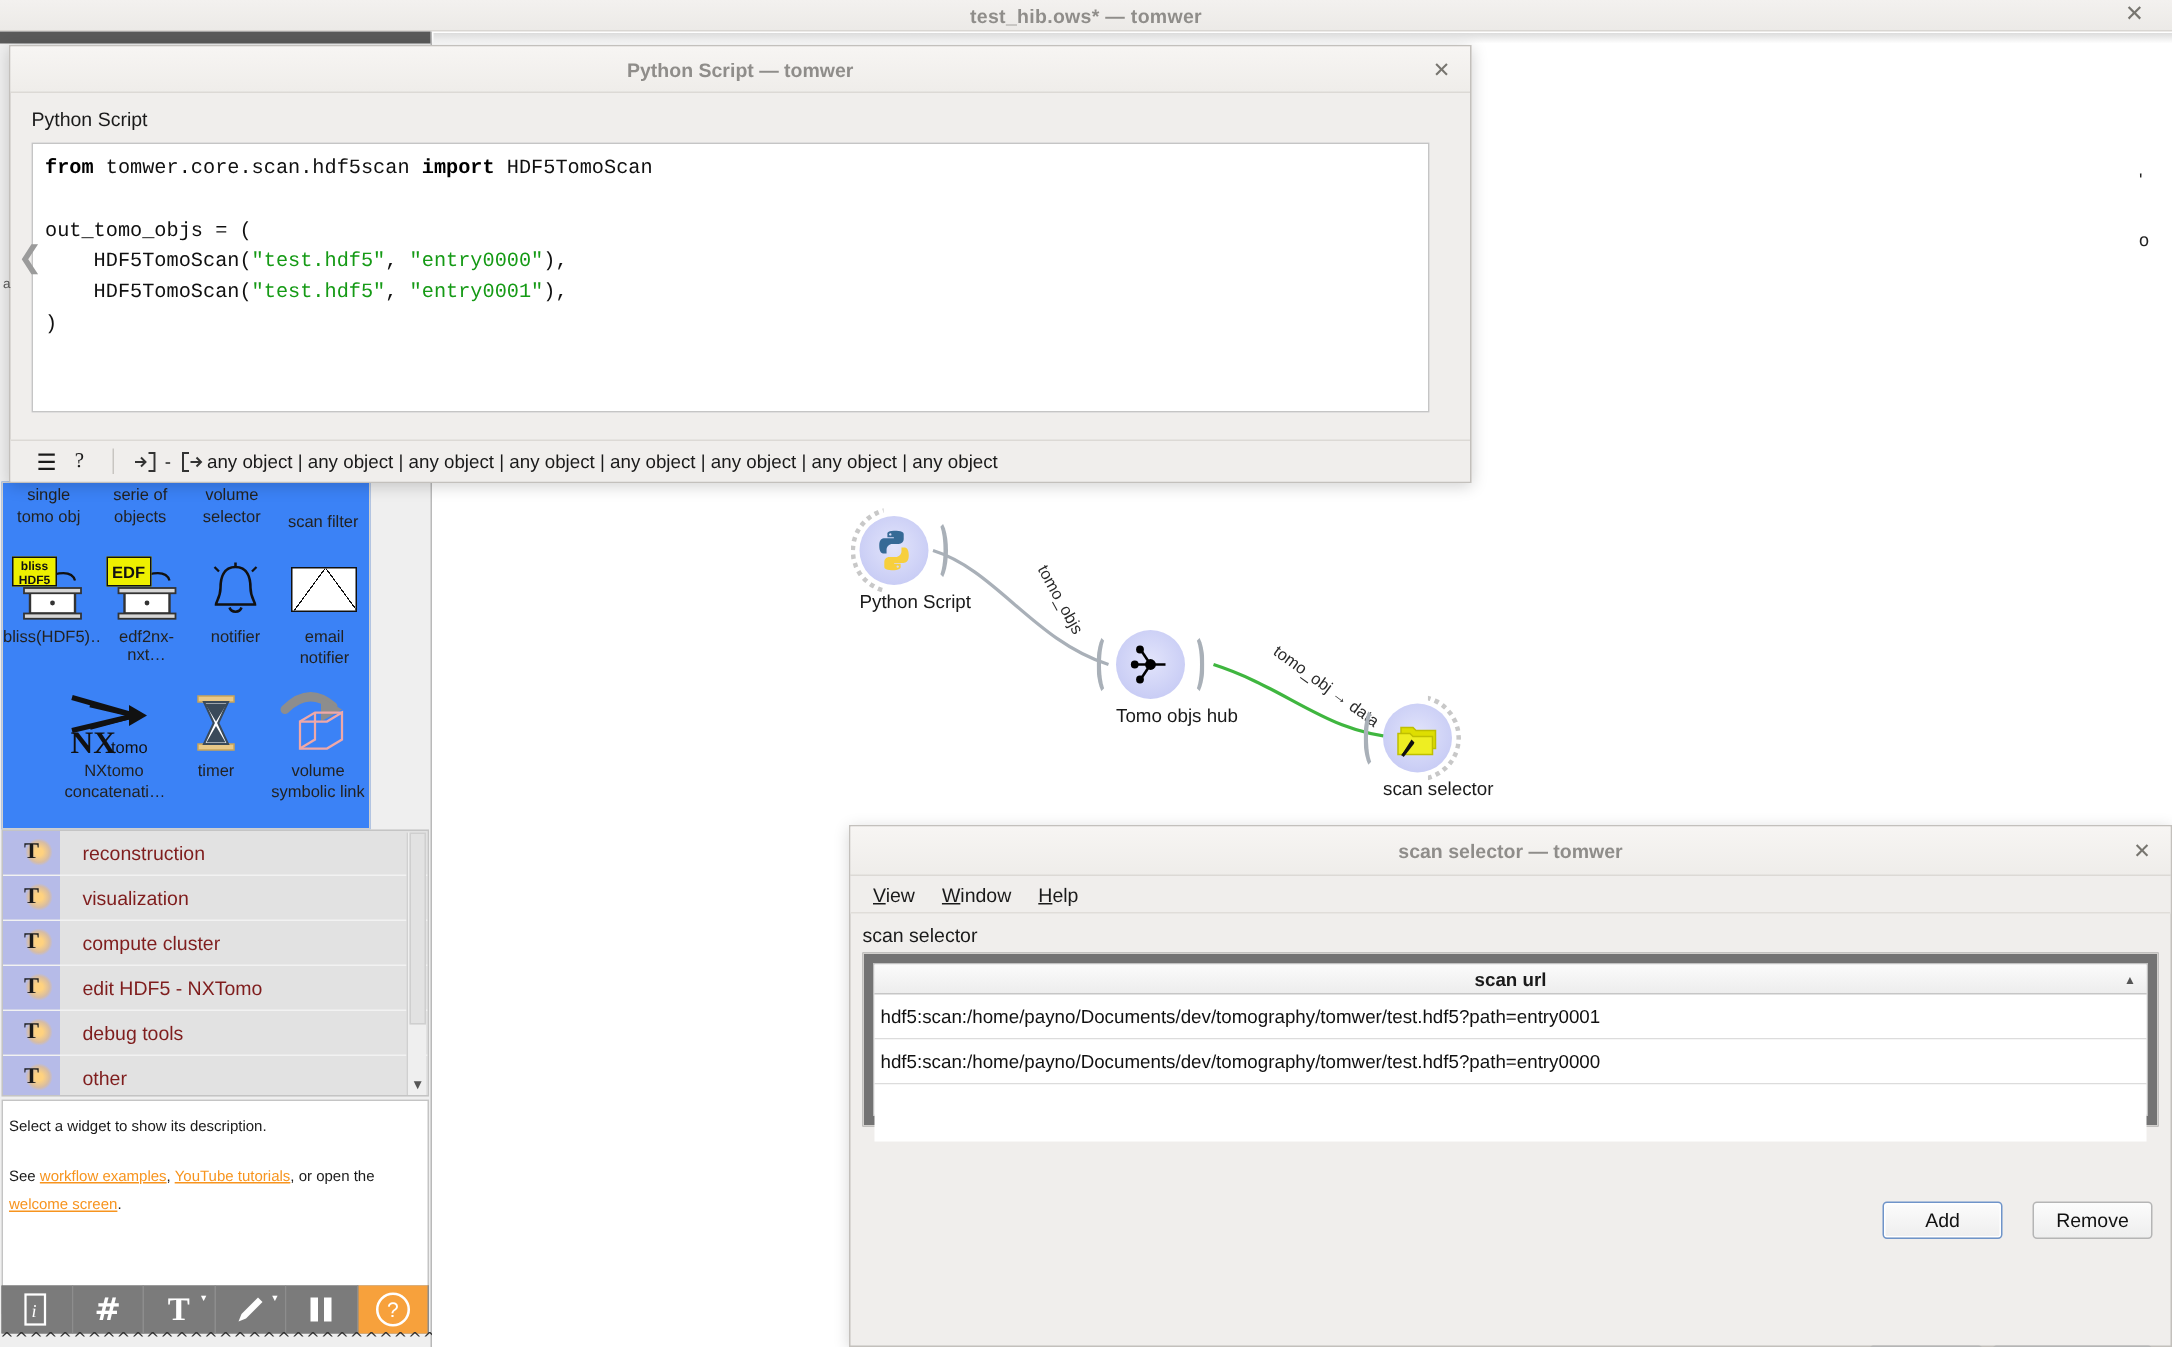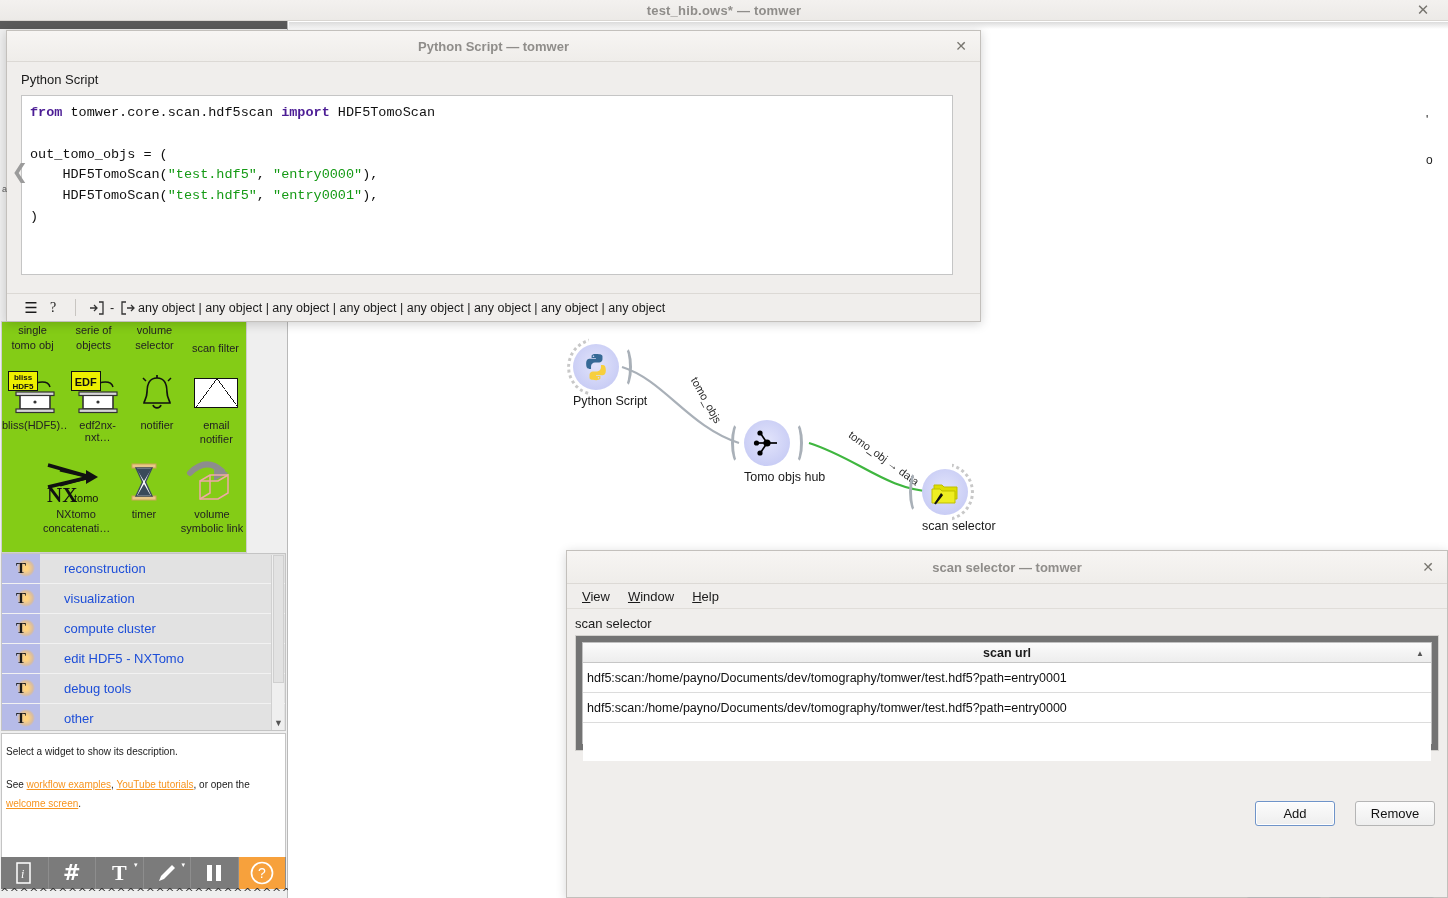--- a/index.html
+++ b/index.html
@@ -49,21 +49,21 @@
     position: absolute; left: 8px; top: 130px; width: 24px; height: 40px;
     color: #9b9b9b; font-size: 20px; line-height: 40px; text-align: center;
     z-index: 5; cursor: pointer; font-family: "DejaVu Sans", sans-serif;
   }
   .sb-hidden-label {
     position: absolute; left: 2px; top: 163px; font-size: 9px; color: #555;
     z-index: 4;
   }
   .widget-grid {
     position: absolute; left: 1px; top: 300px; width: 246px; height: 232px;
-    background: #84cc16;
+    background: #3b82f6;
     border: 1px solid #cfcfcf;
     overflow: hidden;
   }
   .wg-row {
     display: flex; width: 100%;
   }
   .wg-cell {
     width: 68px; display: flex; flex-direction: column; align-items: center;
     cursor: pointer;
   }
@@ -111,21 +111,21 @@
     font-size: 15px; font-weight: bold; color: #1a1a1a;
     font-family: "Liberation Serif", serif;
     position: relative;
   }
   .cat-ico .sun {
     position: absolute; left: 15px; top: 5px; width: 18px; height: 18px;
     border-radius: 50%;
     background: radial-gradient(circle, #ffd27f 20%, rgba(255,190,80,.45) 55%, rgba(255,190,80,0) 72%);
   }
   .cat-ico .gl { position: relative; z-index: 2; }
-  .cat-lbl { padding-left: 4px; font-size: 13px; color: #1d4ed8; margin-left: 20px; }
+  .cat-lbl { padding-left: 15px; font-size: 13px; color: #7f1d1d; }
   .cat-scroll {
     position: absolute; right: 1px; top: 1px; width: 13px; height: 176px;
     background: #efefef; border-left: 1px solid #d0d0d0;
   }
   .cat-scroll .thumb {
     position: absolute; left: 1px; top: 0; width: 11px; height: 128px; background: #e2e2e2;
     border: 1px solid #cfcfcf;
   }
   .cat-scroll .arr {
     position: absolute; left: 0; bottom: 0; width: 13px; height: 14px;
@@ -213,21 +213,21 @@
     line-height: 20px; text-align: center; font-size: 14px; color: #77756f; cursor: pointer; }
   .py-body { padding: 10px 14px 0 14px; }
   .py-heading { font-size: 13px; color: #1a1a1a; margin-bottom: 8px; }
   .code-box {
     width: 932px; height: 180px; background: #fff; border: 1px solid #c5c5c5;
     padding: 7px 8px; overflow: hidden;
     font-family: "Liberation Mono", "DejaVu Sans Mono", monospace;
     font-size: 13.5px; line-height: 20.8px; white-space: pre;
     color: #101010; cursor: text;
   }
-  .kw { color: #4c1d95; font-weight: bold; }
+  .kw { color: #000000; font-weight: bold; }
   .str { color: #159a15; }
   .py-grip {
     position: absolute; left: 50%; margin-left: -22px; top: 280px;
     width: 44px; height: 3px;
     background: repeating-linear-gradient(90deg,#b9b6b2 0 2px, transparent 2px 4px);
   }
   .py-statusbar {
     position: absolute; left: 0; bottom: 0; width: 973px; height: 28px;
     background: #f0eeec; border-top: 1px solid #dcd9d5;
     display: flex; align-items: center; padding-left: 14px; gap: 0;

